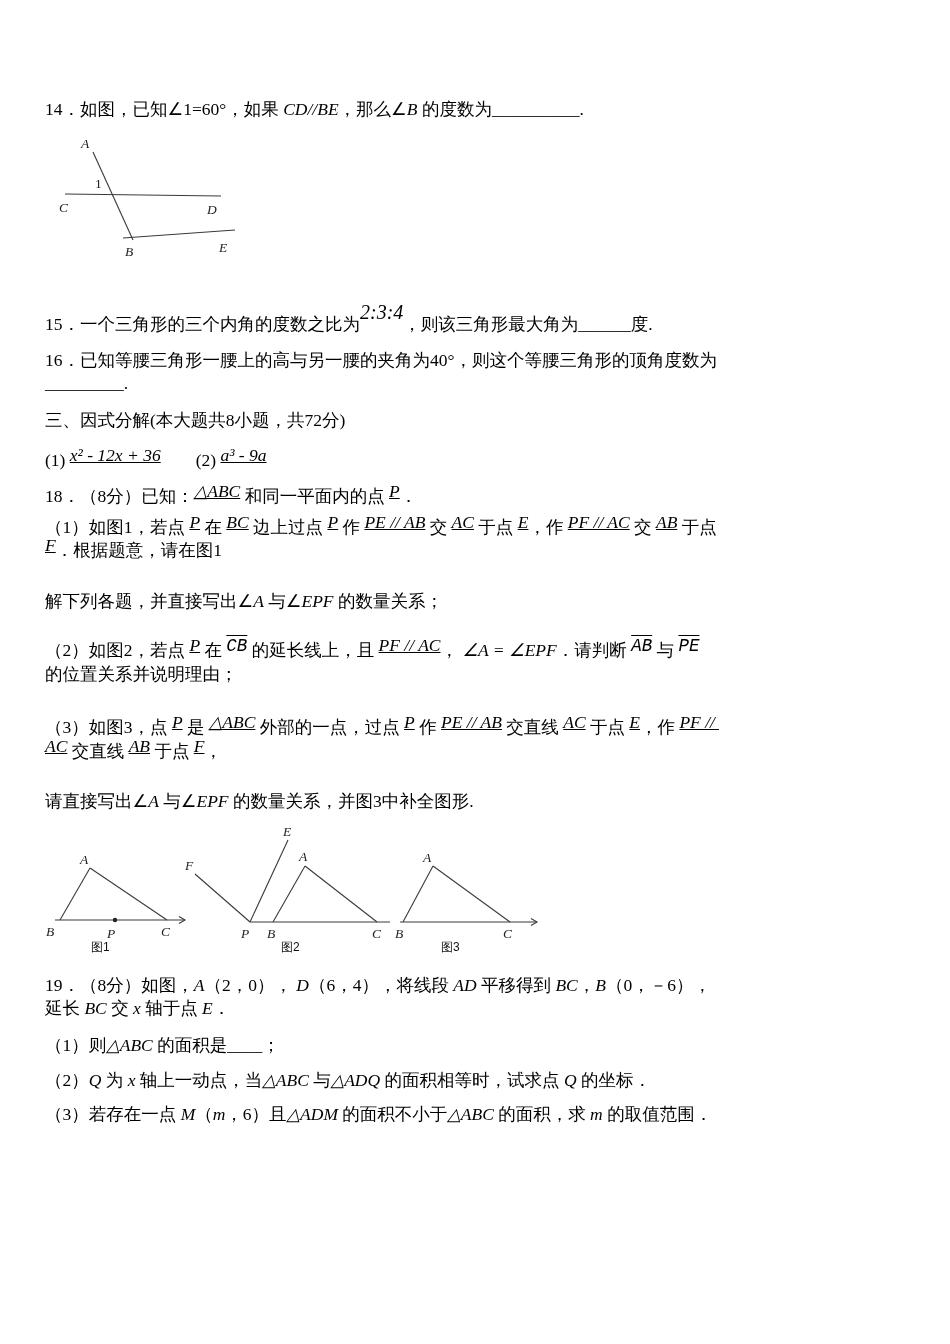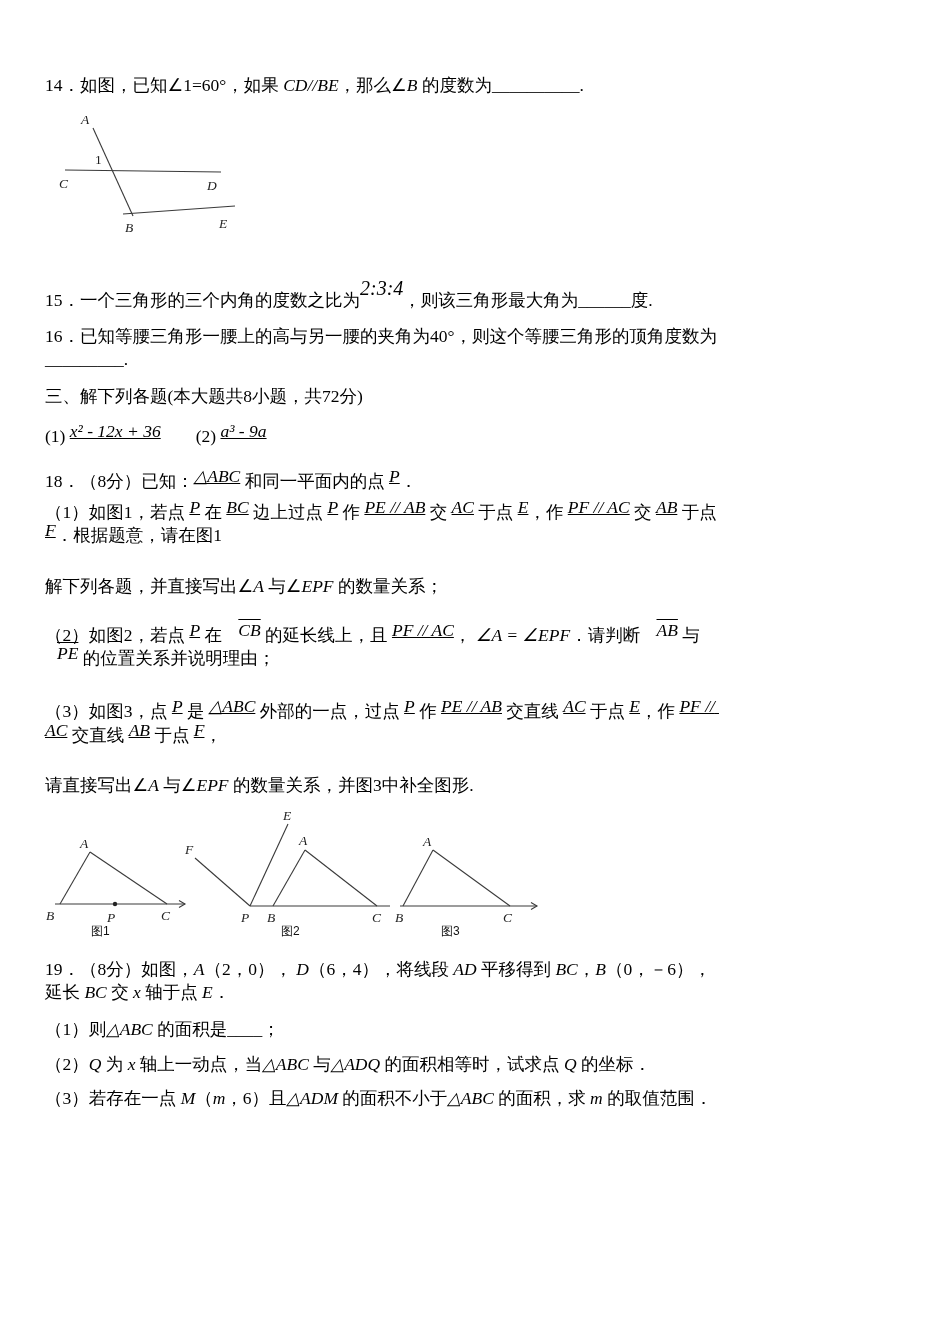--- a/index.html
+++ b/index.html
@@ -1,36 +1,36 @@
 <!DOCTYPE html>
 <html><head>
 <meta charset="utf-8">
 <style>
   html,body{margin:0;padding:0;background:#ffffff;}
   body{font-family:"Liberation Serif","DejaVu Sans",serif;color:#000;}
-  .page{width:777px;min-height:1344px;box-sizing:border-box;padding:72px 58px 40px 45px;background:#fff;}
+  .page{width:777px;min-height:1344px;box-sizing:border-box;padding:96px 58px 40px 45px;background:#fff;}
   .line{font-size:17.5px;line-height:1.35;margin:0;white-space:pre-wrap;}
   .seg{display:inline;}
   .seg-m{font-style:italic;font-family:"Liberation Serif",serif;}
   .seg-hi{font-style:italic;font-family:"Liberation Serif",serif;position:relative;top:-5px;text-decoration:underline;}
   .seg-hi2{font-style:italic;font-family:"Liberation Serif",serif;position:relative;top:-11px;font-size:20px;}
-  .seg-mo{font-style:italic;font-family:Liberation Serif, serif;position:relative;top:-5px;text-decoration:overline;margin-left:12px;}
+  .seg-mo{font-style:italic;font-family:Liberation Mono, monospace;position:relative;top:-5px;text-decoration:overline;}
   .fig{display:block;}
   .fig text{font-family:"Liberation Serif",serif;font-size:13.5px;font-style:italic;fill:#222;}
   .fig text.cap{font-style:normal;font-size:12px;font-family:"Liberation Sans","DejaVu Sans",sans-serif;fill:#111;}
   .fig line, .fig polyline, .fig path{stroke:#3a3a3a;stroke-width:1.1;fill:none;}
   
   .m-q14{margin-top:2px;}
   .m-fig14{margin-top:10px;margin-left:8px;}
   .m-q15{margin-top:46px;}
   .m-q16{margin-top:12px;}
   .m-sec{margin-top:13px;}
   .m-q17{margin-top:8px;}
   .m-q17i{margin-top:16px;}
-  .m-q18{margin-top:22px;}
+  .m-q18{margin-top:13px;}
   .m-18-1a{margin-top:7px;}
   .m-18-1b{margin-top:27px;}
   .m-18-2{margin-top:25px;}
   .m-18-3a{margin-top:29px;}
   .m-18-3b{margin-top:27px;}
   .m-fig18{margin-top:12px;margin-left:0px;}
   .m-q19{margin-top:20px;}
   .m-19-1{margin-top:13px;}
   .m-19-2{margin-top:11px;}
   .m-19-3{margin-top:11px;}
@@ -51,21 +51,21 @@
     <text x="6" y="80">C</text>
     <text x="154" y="82">D</text>
     <text x="72" y="124">B</text>
     <text x="166" y="120">E</text>
   </svg>
 
   <p class="line m-q15"><span class="seg seg-t">15．一个三角形的三个内角的度数之比为</span><span class="seg seg-hi2">2:3:4</span><span class="seg seg-t">，则该三角形最大角为______度.</span></p>
 
   <p class="line m-q16"><span class="seg seg-t">16．已知等腰三角形一腰上的高与另一腰的夹角为40°，则这个等腰三角形的顶角度数为_________.</span></p>
 
-  <p class="line m-sec"><span class="seg seg-t">三、解下列各题(本大题共8小题，共72分)</span></p>
+  <p class="line m-sec"><span class="seg seg-t">三、因式分解(本大题共8小题，共72分)</span></p>
 
   <p class="line m-q17i"><span class="seg seg-t">(1) </span><span class="seg seg-hi">x² - 12x + 36</span><span class="seg seg-t">        (2) </span><span class="seg seg-hi">a³ - 9a</span></p>
 
   <p class="line m-q18"><span class="seg seg-t">18．（8分）已知：</span><span class="seg seg-hi">△ABC</span><span class="seg seg-t"> 和同一平面内的点 </span><span class="seg seg-hi">P</span><span class="seg seg-t">．</span></p>
   <p class="line m-18-1a"><span class="seg seg-t">（1）如图1，若点 </span><span class="seg seg-hi">P</span><span class="seg seg-t"> 在 </span><span class="seg seg-hi">BC</span><span class="seg seg-t"> 边上过点 </span><span class="seg seg-hi">P</span><span class="seg seg-t"> 作 </span><span class="seg seg-hi">PE // AB</span><span class="seg seg-t"> 交 </span><span class="seg seg-hi">AC</span><span class="seg seg-t"> 于点 </span><span class="seg seg-hi">E</span><span class="seg seg-t">，作 </span><span class="seg seg-hi">PF // AC</span><span class="seg seg-t"> 交 </span><span class="seg seg-hi">AB</span><span class="seg seg-t"> 于点 </span><span class="seg seg-hi">F</span><span class="seg seg-t">．根据题意，请在图1</span></p>
   <p class="line m-18-1b"><span class="seg seg-t">解下列各题，并直接写出∠</span><span class="seg seg-m">A</span><span class="seg seg-t"> 与∠</span><span class="seg seg-m">EPF</span><span class="seg seg-t"> 的数量关系；</span></p>
   <p class="line m-18-2"><span class="seg seg-t">（2）如图2，若点 </span><span class="seg seg-hi">P</span><span class="seg seg-t"> 在 </span><span class="seg seg-mo">CB</span><span class="seg seg-t"> 的延长线上，且 </span><span class="seg seg-hi">PF // AC</span><span class="seg seg-t">， </span><span class="seg seg-m">∠A = ∠EPF</span><span class="seg seg-t">．请判断 </span><span class="seg seg-mo">AB</span><span class="seg seg-t"> 与 </span><span class="seg seg-mo">PE</span><span class="seg seg-t"> 的位置关系并说明理由；</span></p>
   <p class="line m-18-3a"><span class="seg seg-t">（3）如图3，点 </span><span class="seg seg-hi">P</span><span class="seg seg-t"> 是 </span><span class="seg seg-hi">△ABC</span><span class="seg seg-t"> 外部的一点，过点 </span><span class="seg seg-hi">P</span><span class="seg seg-t"> 作 </span><span class="seg seg-hi">PE // AB</span><span class="seg seg-t"> 交直线 </span><span class="seg seg-hi">AC</span><span class="seg seg-t"> 于点 </span><span class="seg seg-hi">E</span><span class="seg seg-t">，作 </span><span class="seg seg-hi">PF // AC</span><span class="seg seg-t"> 交直线 </span><span class="seg seg-hi">AB</span><span class="seg seg-t"> 于点 </span><span class="seg seg-hi">F</span><span class="seg seg-t">，</span></p>
   <p class="line m-18-3b"><span class="seg seg-t">请直接写出∠</span><span class="seg seg-m">A</span><span class="seg seg-t"> 与∠</span><span class="seg seg-m">EPF</span><span class="seg seg-t"> 的数量关系，并图3中补全图形.</span></p>
 

